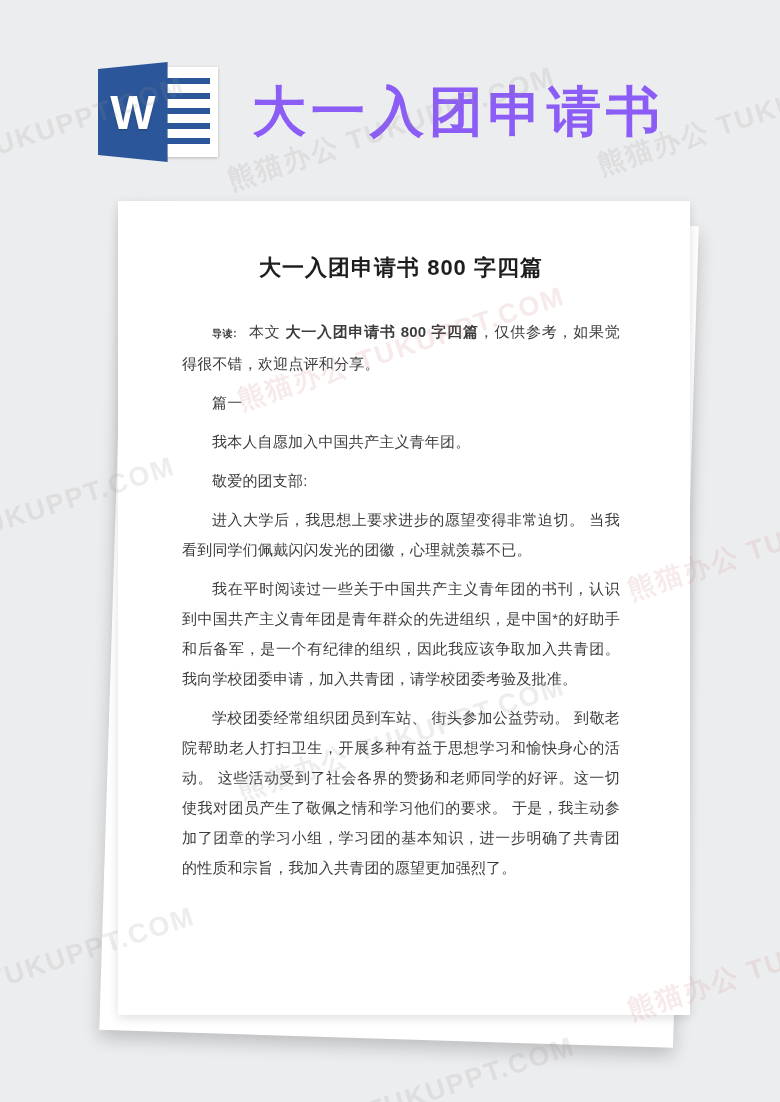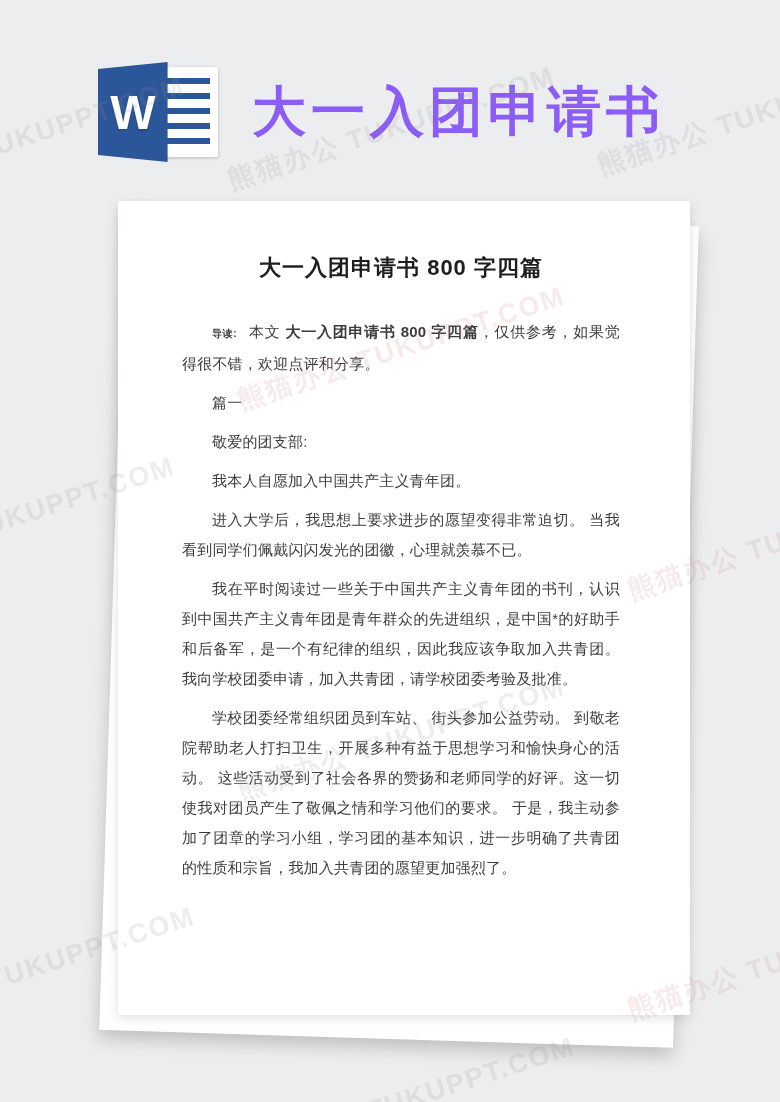--- a/index.html
+++ b/index.html
@@ -120,22 +120,22 @@
   </div>
   <div class="header-title">大一入团申请书</div>
 </div>
 
 <div class="doc-content">
   <div class="doc-title">大一入团申请书 800 字四篇</div>
 
   <p class="body-p"><span class="lead-label">导读:</span><span>本文 </span><b>大一入团申请书 800 字四篇</b><span>，仅供参考，如果觉得很不错，欢迎点评和分享。</span></p>
 
   <p class="body-p">篇一</p>
+  <p class="body-p">我本人自愿加入中国共产主义青年团。</p>
   <p class="body-p">敬爱的团支部:</p>
-  <p class="body-p">我本人自愿加入中国共产主义青年团。</p>
   <p class="body-p">进入大学后，我思想上要求进步的愿望变得非常迫切。 当我看到同学们佩戴闪闪发光的团徽，心理就羡慕不已。</p>
   <p class="body-p">我在平时阅读过一些关于中国共产主义青年团的书刊，认识到中国共产主义青年团是青年群众的先进组织，是中国*的好助手和后备军，是一个有纪律的组织，因此我应该争取加入共青团。我向学校团委申请，加入共青团，请学校团委考验及批准。</p>
   <p class="body-p">学校团委经常组织团员到车站、 街头参加公益劳动。 到敬老院帮助老人打扫卫生，开展多种有益于思想学习和愉快身心的活动。 这些活动受到了社会各界的赞扬和老师同学的好评。这一切使我对团员产生了敬佩之情和学习他们的要求。 于是，我主动参加了团章的学习小组，学习团的基本知识，进一步明确了共青团的性质和宗旨，我加入共青团的愿望更加强烈了。</p>
 </div>
 
 <div class="wm-layer">
   <span class="wm" style="left:-150px; top:120px;">熊猫办公 TUKUPPT.COM</span>
   <span class="wm" style="left:220px;  top:110px;">熊猫办公 TUKUPPT.COM</span>
   <span class="wm" style="left:590px;  top:95px;">熊猫办公 TUKUPPT.COM</span>
   <span class="wm pink" style="left:230px;  top:330px;">熊猫办公 TUKUPPT.COM</span>

